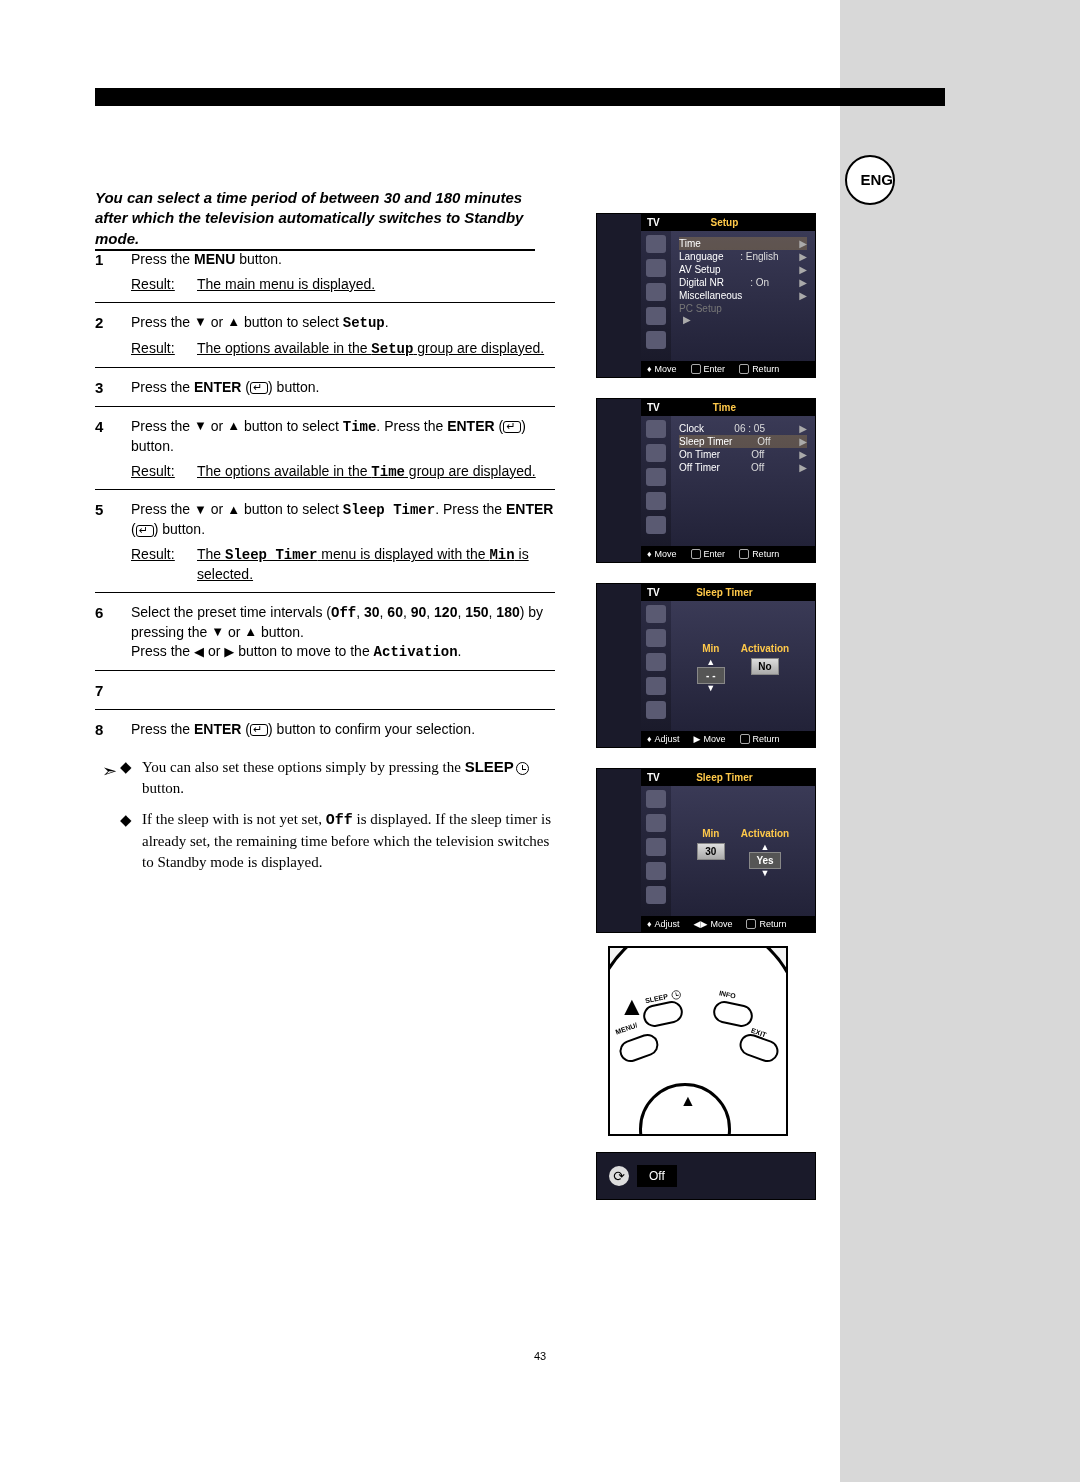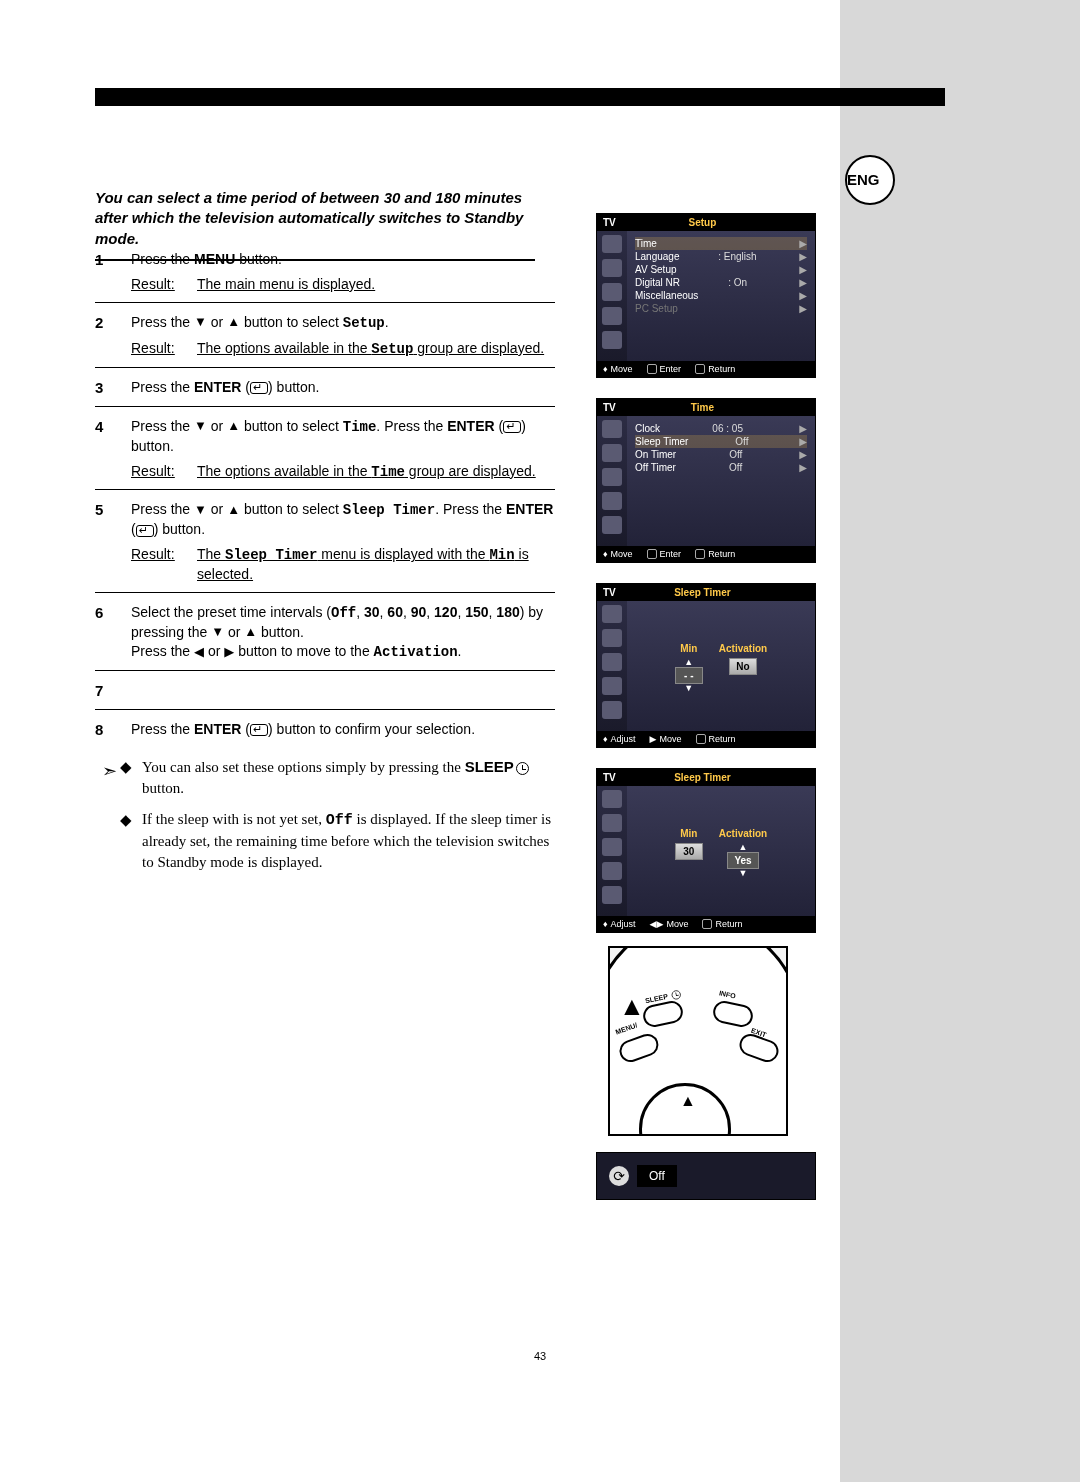--- a/index.html
+++ b/index.html
@@ -26,21 +26,21 @@
   }
   .lang-badge {
     position: absolute;
     right: 185px;
     top: 155px;
     width: 50px; height: 50px;
     border-radius: 50%;
     border: 2px solid #000;
     font-weight: bold;
     font-size: 15px;
-    text-align: left;
+    text-align: right;
     line-height: 46px;
     background: #fff;
   }
   .title-bar {
     position: absolute;
     left: 95px; top: 88px;
     width: 850px;
     border: 2px solid #000;
     background: #000;
   }
@@ -58,21 +58,20 @@
     height: 14px;
   }
   .intro {
     position: absolute;
     left: 95px; top: 188px;
     width: 440px;
     font-style: italic;
     font-weight: bold;
     font-size: 15px;
     line-height: 1.35;
-    padding-bottom: 10px;
     border-bottom: 2px solid #000;
   }
   .steps {
     position: absolute;
     left: 95px; top: 240px;
     width: 460px;
     font-size: 14px;
     line-height: 1.35;
   }
   .step-row {
@@ -157,20 +156,21 @@
   }
 
   
   .tv-panel {
     position: absolute;
     width: 220px;
     background: #1a1a2a;
     border: 1px solid #000;
     color: #fff;
     font-size: 10px;
+    padding-left: 44px;
   }
   .tv-panel .tv-top {
     background: #000;
     display: flex; justify-content: space-between;
     padding: 3px 6px;
     font-weight: bold;
   }
   .tv-panel .tv-top .title-c {
     flex: 1; text-align: center; color: #ffc94a;
   }
@@ -192,21 +192,21 @@
   .tv-panel .menu {
     flex: 1;
     padding: 6px 8px;
   }
   .menu .item {
     display: flex; justify-content: space-between;
     padding: 1px 0;
     color: #fff;
   }
   .menu .item.sel { background: rgba(255,200,70,0.2); }
-  .menu .item.dim { color: #777; }
+  .menu .item.dim { color: #777; flex-direction: column; }
   .menu .item .arrow { color: #aaa; margin-left: 4px;}
   .menu .item .val { color: #ddd; }
   .menu .item .lab { white-space: nowrap; }
   .tv-foot {
     background: #000;
     display: flex; gap: 14px;
     padding: 3px 6px;
     font-size: 9px;
   }
   .tv-foot .fitem {

